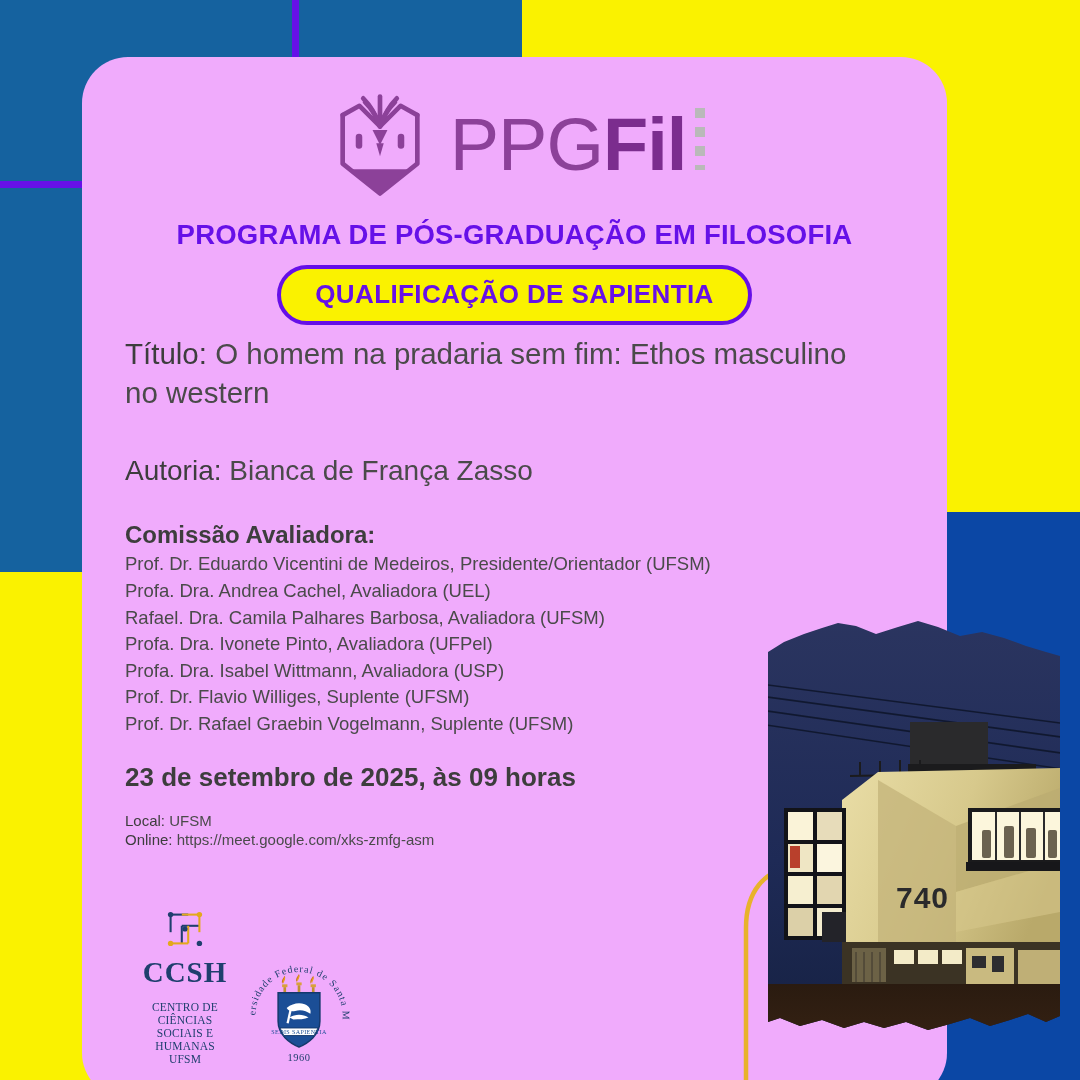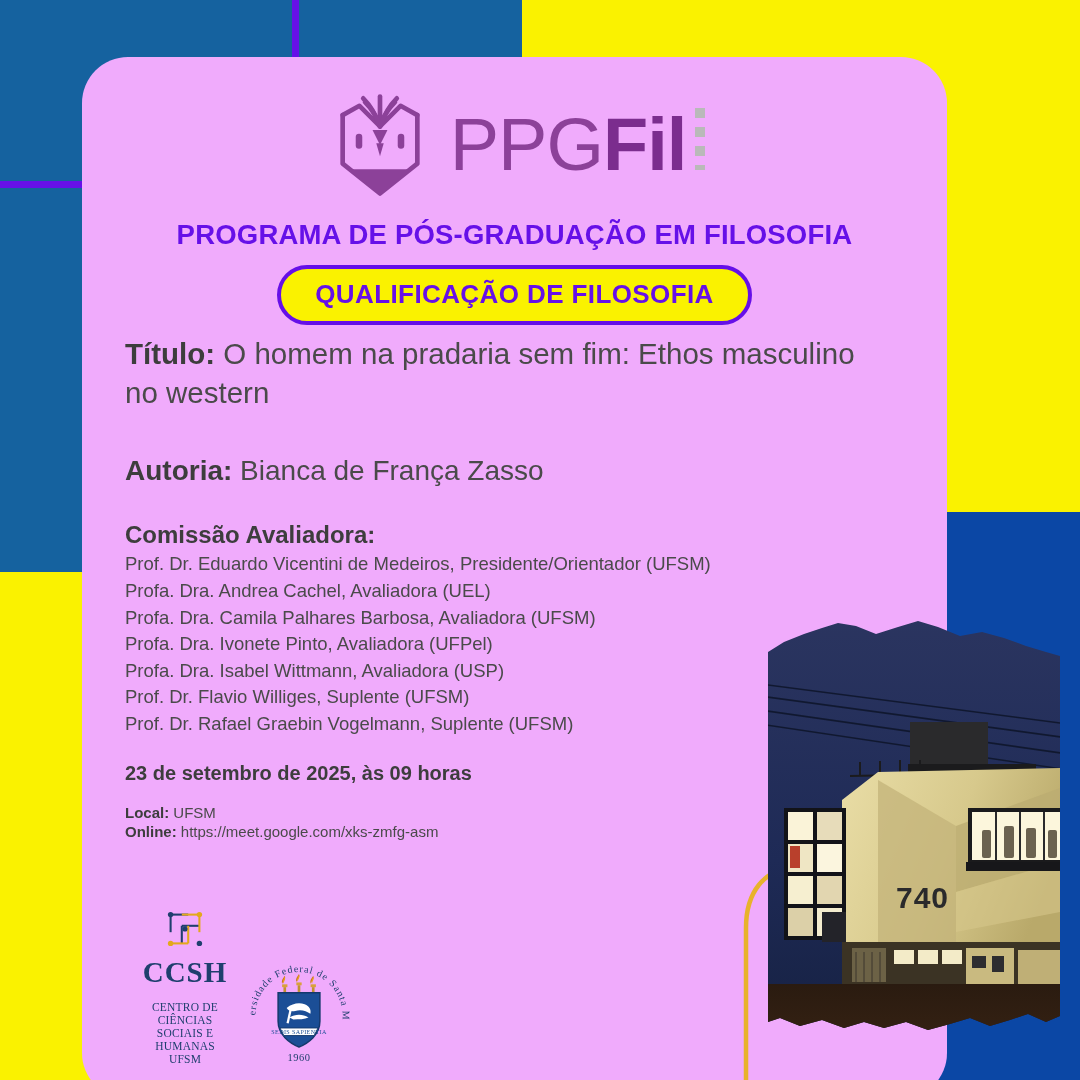--- a/index.html
+++ b/index.html
@@ -88,29 +88,29 @@
   
   .badge-wrap{position:absolute;left:0;top:208px;width:865px;display:flex;justify-content:center;}
   .badge{
     background:#FAF200;border:4px solid #6610E8;border-radius:34px;
     color:#6610E8;font-weight:bold;font-size:26px;letter-spacing:.4px;
     padding:10px 34px 11px;
   }
 
   
   .body-wrap{position:absolute;left:43px;top:278px;width:790px;color:#4A4A4A;}
-  .lbl{font-weight:bold;color:#3D3D3D;}
+  .lbl{font-weight:normal;color:#3D3D3D;}
   .title-line{
     font-size:29.5px;line-height:1.32;color:#4A4A4A;margin:0 0 0 0;max-width:760px;
   }
   .autoria{font-size:28px;line-height:1.3;margin-top:40px;color:#4A4A4A;}
   .comissao-head{font-size:24px;font-weight:bold;color:#3D3D3D;margin-top:32px;}
   .comissao-list{font-size:18.5px;line-height:1.44;color:#4A4A4A;margin-top:2px;max-width:600px;}
   .comissao-list div{white-space:normal;}
-  .datahora{font-size:20px;font-weight:bold;color:#3D3D3D;margin-top:24px;}
+  .datahora{font-size:26px;font-weight:bold;color:#3D3D3D;margin-top:24px;}
   .locais{font-size:15px;line-height:1.32;color:#4A4A4A;margin-top:18px;}
 
   
   .footer-logos{
     position:absolute;left:48px;top:848px;display:flex;align-items:flex-end;
   }
   .ccsh{width:110px;text-align:center;}
   .ccsh-mark{width:48px;height:48px;margin:0 auto 1px;}
   .ccsh-name{font-family:"Liberation Serif",serif;color:#1F3F6E;font-weight:bold;
     font-size:29px;letter-spacing:1px;line-height:1;}
@@ -161,40 +161,40 @@
       <div class="logo-word">
         <span class="logo-ppg">PPG</span>
           <span class="logo-fil">Fil</span>
           <span class="logo-bars"></span>
       </div>
     </div>
 
     <div class="prog-title">PROGRAMA DE PÓS-GRADUAÇÃO EM FILOSOFIA</div>
 
     <div class="badge-wrap">
-      <div class="badge">QUALIFICAÇÃO DE FILOSOFIA</div>
+      <div class="badge">QUALIFICAÇÃO DE SAPIENTIA</div>
     </div>
 
     <div class="body-wrap">
 
       <div class="title-line">
         <span class="lbl">Título:</span>
         <span>O homem na pradaria sem fim: Ethos masculino no western</span>
       </div>
 
       <div class="autoria">
         <span class="lbl">Autoria:</span>
         <span>Bianca de França Zasso</span>
       </div>
 
       <div class="comissao-head">Comissão Avaliadora:</div>
       <div class="comissao-list">
           <div>Prof. Dr. Eduardo Vicentini de Medeiros, Presidente/Orientador (UFSM)</div>
           <div>Profa. Dra. Andrea Cachel, Avaliadora (UEL)</div>
-          <div>Profa. Dra. Camila Palhares Barbosa, Avaliadora (UFSM)</div>
+          <div>Rafael. Dra. Camila Palhares Barbosa, Avaliadora (UFSM)</div>
           <div>Profa. Dra. Ivonete Pinto, Avaliadora (UFPel)</div>
           <div>Profa. Dra. Isabel Wittmann, Avaliadora (USP)</div>
           <div>Prof. Dr. Flavio Williges, Suplente (UFSM)</div>
           <div>Prof. Dr. Rafael Graebin Vogelmann, Suplente (UFSM)</div>
         </div>
 
       <div class="datahora">23 de setembro de 2025, às 09 horas</div>
 
       <div class="locais">
         <div>

